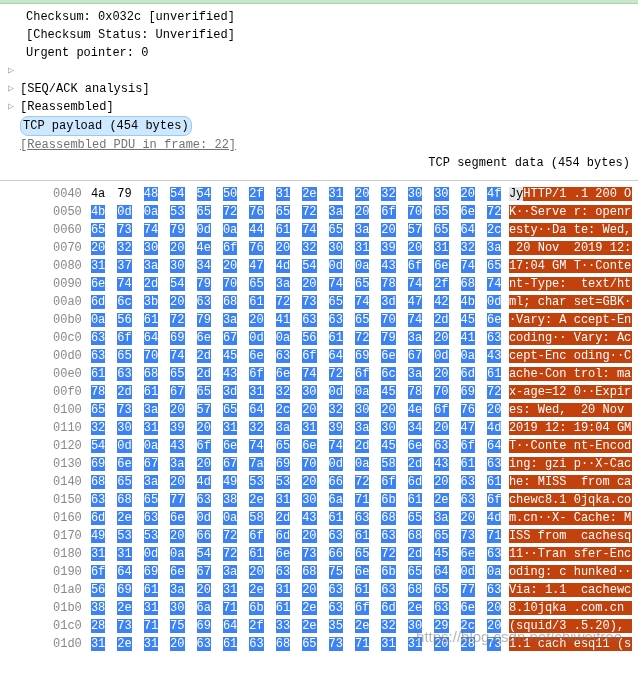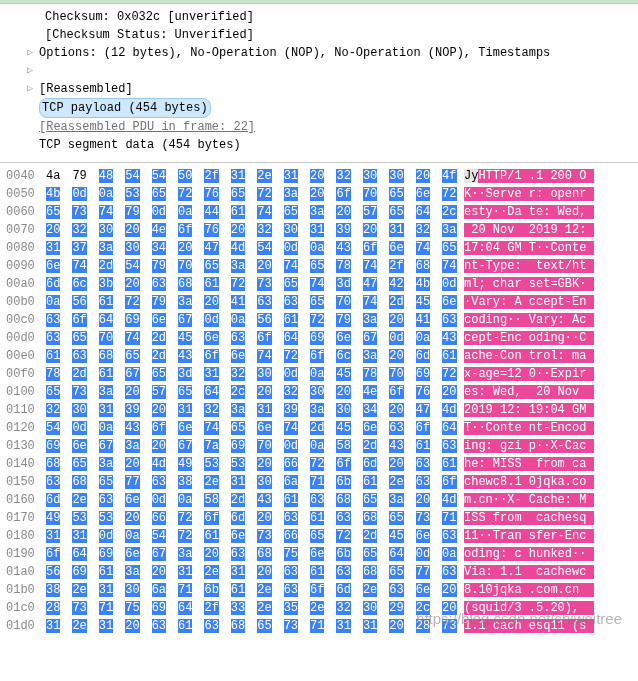--- a/index.html
+++ b/index.html
@@ -12,21 +12,20 @@
     width: 638px;
   }
   .top-bar {
     height: 4px;
     background: #c8e6c9;
     border-bottom: 1px solid #a5d6a7;
   }
   .details {
     padding: 4px 8px 8px 8px;
     line-height: 18px;
-    margin-left: 19px;
   }
   .detail-line {
     display: flex;
     align-items: center;
     white-space: pre;
   }
   .tri {
     display: inline-block;
     width: 12px;
     color: #999;
@@ -52,20 +51,21 @@
   }
   .hex-row {
     display: flex;
     align-items: center;
     height: 18px;
     white-space: pre;
   }
   .offset {
     width: 40px;
     color: #888;
+    margin-left: 47px;
   }
   .bytes {
     width: 408px;
     display: flex;
     gap: 12px;
   }
   .byte {
     display: inline-block;
     width: 23px;
     text-align: center;
@@ -81,21 +81,21 @@
   .ascii-col {
     width: 140px;
     padding-left: 10px;
     display: flex;
   }
   .ascii-plain {
     color: #000;
     background: #e5e5e5;
   }
   .ascii-sel {
-    background: #ec4899;
+    background: #c2410c;
     color: #fff;
     flex: 1;
   }
   .watermark {
     position: absolute;
     bottom: 14px;
     right: 16px;
     color: rgba(120,120,120,0.55);
     font-family: Arial, sans-serif;
     font-size: 15px;
@@ -103,26 +103,27 @@
   }
 </style>
 </head>
 <body>
 
 <div class="top-bar"></div>
 
 <div class="details">
   <div class="detail-line indent"><span>Checksum: 0x032c [unverified]</span></div>
   <div class="detail-line indent"><span>[Checksum Status: Unverified]</span></div>
-  <div class="detail-line"><span class="tri"></span><span>Options: (12 bytes), No-Operation (NOP), No-Operation (NOP), Timestamps</span></div>
+  <div class="detail-line indent"><span>Urgent pointer: 0</span></div>
   <div class="detail-line"><span class="tri"></span></div>
+  <div class="detail-line"><span class="tri"></span><span>[SEQ/ACK analysis]</span></div>
   <div class="detail-line"><span class="tri"></span><span>[Reassembled]</span></div>
   <div class="detail-line" style="padding-left:12px;"><span class="highlight">TCP payload (454 bytes)</span></div>
   <div class="detail-line" style="padding-left:12px;"><span class="link">[Reassembled PDU in frame: 22]</span></div>
-  <div class="detail-line" style="padding-left:12px;"><span>TCP segment data (454 bytes)</span></div>
+  <div class="detail-line" style="padding-left:12px;justify-content:flex-end;"><span>TCP segment data (454 bytes)</span></div>
 </div>
 
 <div class="hex-pane">
   <div id="hex-rows">
       <div class="hex-row"><span class="offset">0040</span><span class="bytes"><span class="byte plain">4a</span><span class="byte plain">79</span><span class="byte sel">48</span><span class="byte sel">54</span><span class="byte sel">54</span><span class="byte sel">50</span><span class="byte sel">2f</span><span class="byte sel">31</span><span class="byte sel">2e</span><span class="byte sel">31</span><span class="byte sel">20</span><span class="byte sel">32</span><span class="byte sel">30</span><span class="byte sel">30</span><span class="byte sel">20</span><span class="byte sel">4f</span></span><span class="ascii-col"><span class="ascii-plain">Jy</span><span class="ascii-sel">HTTP/1 .1 200 O</span></span></div>
       <div class="hex-row"><span class="offset">0050</span><span class="bytes"><span class="byte sel">4b</span><span class="byte sel">0d</span><span class="byte sel">0a</span><span class="byte sel">53</span><span class="byte sel">65</span><span class="byte sel">72</span><span class="byte sel">76</span><span class="byte sel">65</span><span class="byte sel">72</span><span class="byte sel">3a</span><span class="byte sel">20</span><span class="byte sel">6f</span><span class="byte sel">70</span><span class="byte sel">65</span><span class="byte sel">6e</span><span class="byte sel">72</span></span><span class="ascii-col"><span class="ascii-sel">K··Serve r: openr</span></span></div>
       <div class="hex-row"><span class="offset">0060</span><span class="bytes"><span class="byte sel">65</span><span class="byte sel">73</span><span class="byte sel">74</span><span class="byte sel">79</span><span class="byte sel">0d</span><span class="byte sel">0a</span><span class="byte sel">44</span><span class="byte sel">61</span><span class="byte sel">74</span><span class="byte sel">65</span><span class="byte sel">3a</span><span class="byte sel">20</span><span class="byte sel">57</span><span class="byte sel">65</span><span class="byte sel">64</span><span class="byte sel">2c</span></span><span class="ascii-col"><span class="ascii-sel">esty··Da te: Wed,</span></span></div>
       <div class="hex-row"><span class="offset">0070</span><span class="bytes"><span class="byte sel">20</span><span class="byte sel">32</span><span class="byte sel">30</span><span class="byte sel">20</span><span class="byte sel">4e</span><span class="byte sel">6f</span><span class="byte sel">76</span><span class="byte sel">20</span><span class="byte sel">32</span><span class="byte sel">30</span><span class="byte sel">31</span><span class="byte sel">39</span><span class="byte sel">20</span><span class="byte sel">31</span><span class="byte sel">32</span><span class="byte sel">3a</span></span><span class="ascii-col"><span class="ascii-sel"> 20 Nov  2019 12:</span></span></div>
       <div class="hex-row"><span class="offset">0080</span><span class="bytes"><span class="byte sel">31</span><span class="byte sel">37</span><span class="byte sel">3a</span><span class="byte sel">30</span><span class="byte sel">34</span><span class="byte sel">20</span><span class="byte sel">47</span><span class="byte sel">4d</span><span class="byte sel">54</span><span class="byte sel">0d</span><span class="byte sel">0a</span><span class="byte sel">43</span><span class="byte sel">6f</span><span class="byte sel">6e</span><span class="byte sel">74</span><span class="byte sel">65</span></span><span class="ascii-col"><span class="ascii-sel">17:04 GM T··Conte</span></span></div>
       <div class="hex-row"><span class="offset">0090</span><span class="bytes"><span class="byte sel">6e</span><span class="byte sel">74</span><span class="byte sel">2d</span><span class="byte sel">54</span><span class="byte sel">79</span><span class="byte sel">70</span><span class="byte sel">65</span><span class="byte sel">3a</span><span class="byte sel">20</span><span class="byte sel">74</span><span class="byte sel">65</span><span class="byte sel">78</span><span class="byte sel">74</span><span class="byte sel">2f</span><span class="byte sel">68</span><span class="byte sel">74</span></span><span class="ascii-col"><span class="ascii-sel">nt-Type:  text/ht</span></span></div>

